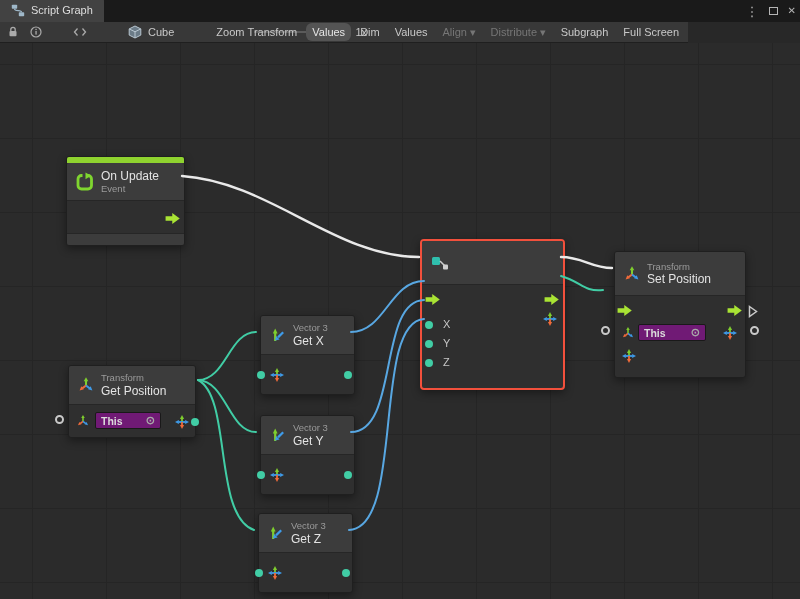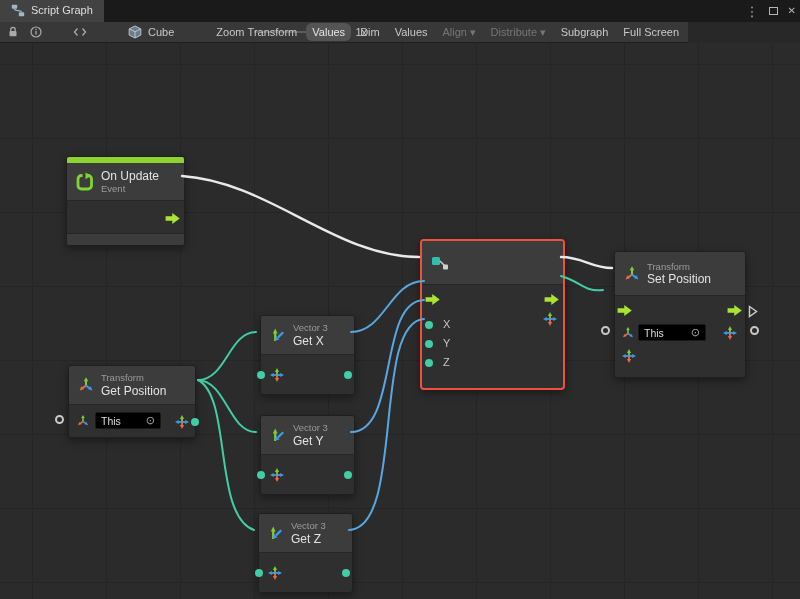--- a/index.html
+++ b/index.html
@@ -75,23 +75,23 @@
   .node-title.big { font-size:12.5px; }
   .event-strip { height:6px; background:#8FD32F; border-radius:2px 2px 0 0; }
   .node-footer { position:absolute; left:0; right:0; bottom:0; height:12px; background:#3c3c3c; border-top:1px solid #262626; border-radius:0 0 2px 2px; }
 
   .flow-arrow { position:absolute; width:16px; height:13px; }
   .dot { position:absolute; width:8px; height:8px; border-radius:50%; background:#41CDA5; }
   .ring { position:absolute; width:9px; height:9px; border-radius:50%; border:2px solid #c9c9c9; }
   .port-label { position:absolute; font-size:11px; color:#c6c6c6; }
 
   .objfield {
-    background:#000000; border:1px solid #191919; border-radius:2px;
+    background:#701a75; border:1px solid #191919; border-radius:2px;
     height:17px; display:flex; align-items:center; padding:0 5px;
-    font-size:10.5px; color:#dcdcdc;
+    font-size:10.5px; color:#dcdcdc;font-weight:bold;
   }
   .objfield .picker { margin-left:auto; color:#a8a8a8; font-size:11px; line-height:1; }
 
   .body-flex { display:flex; align-items:center; gap:5px; padding-left:7px; position:relative; }
 
   
   .wires { position:absolute; top:0; left:0; z-index:3; pointer-events:none; }
   .w-white { stroke:#E9E9E9; stroke-width:2.4; fill:none; stroke-linecap:round; }
   .w-teal  { stroke:#41CDA5; stroke-width:2;  fill:none; stroke-linecap:round; }
   .w-blue  { stroke:#58A7E2; stroke-width:2;  fill:none; stroke-linecap:round; }

